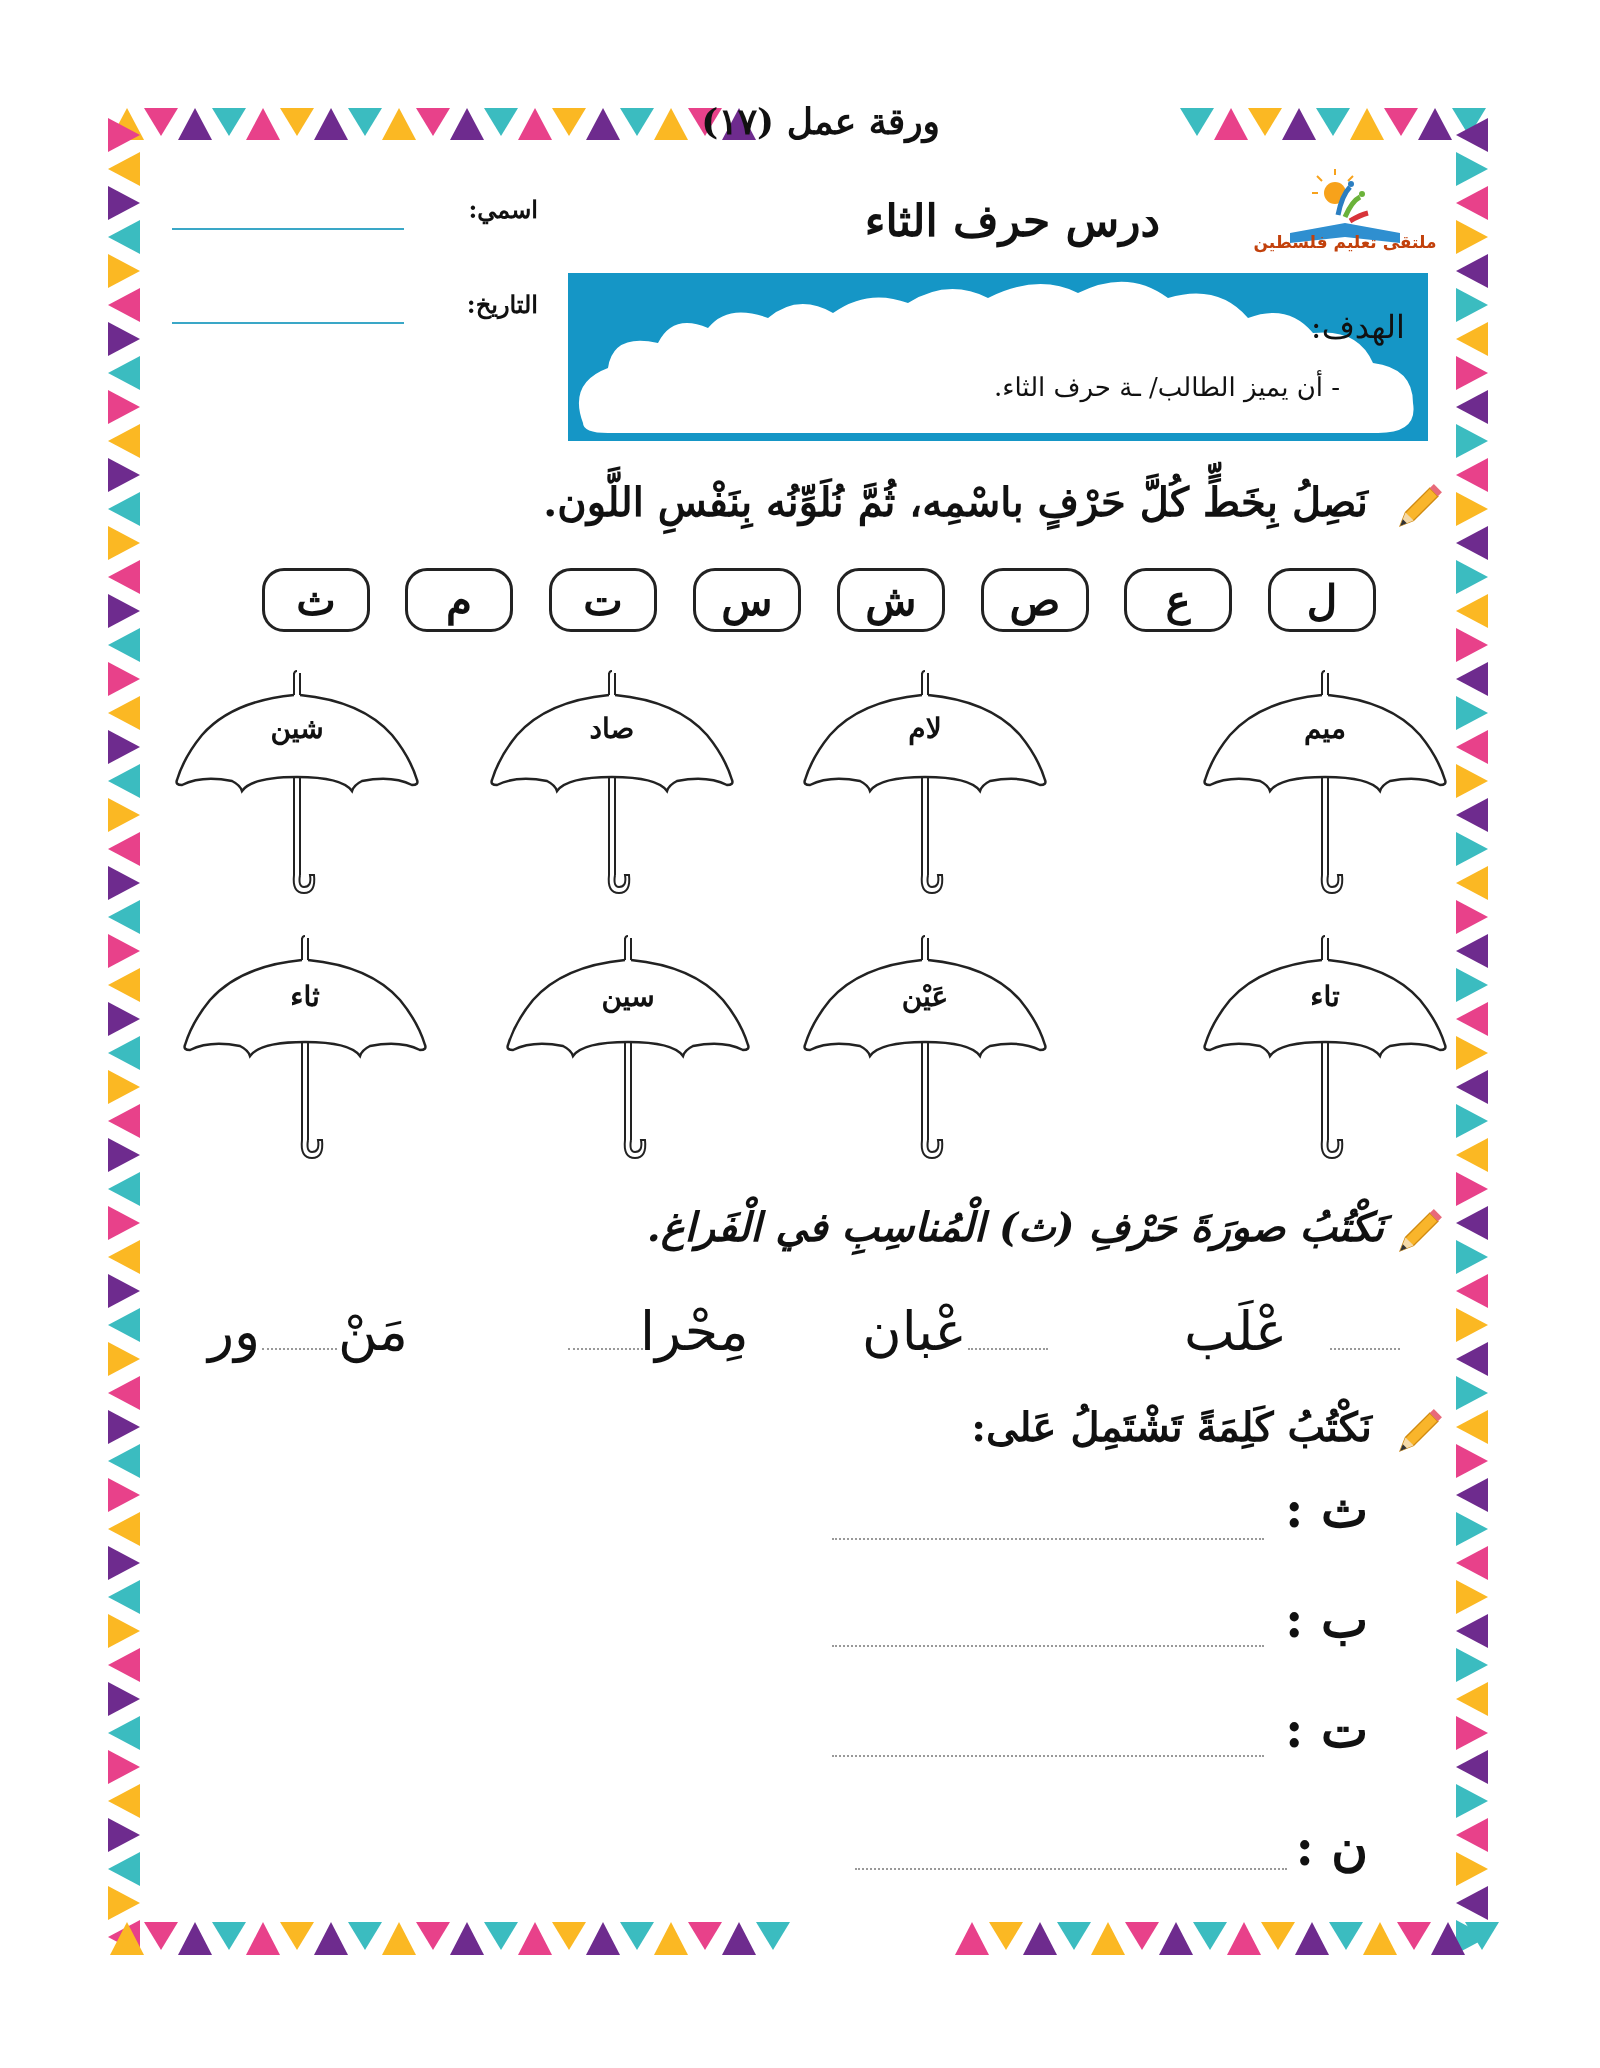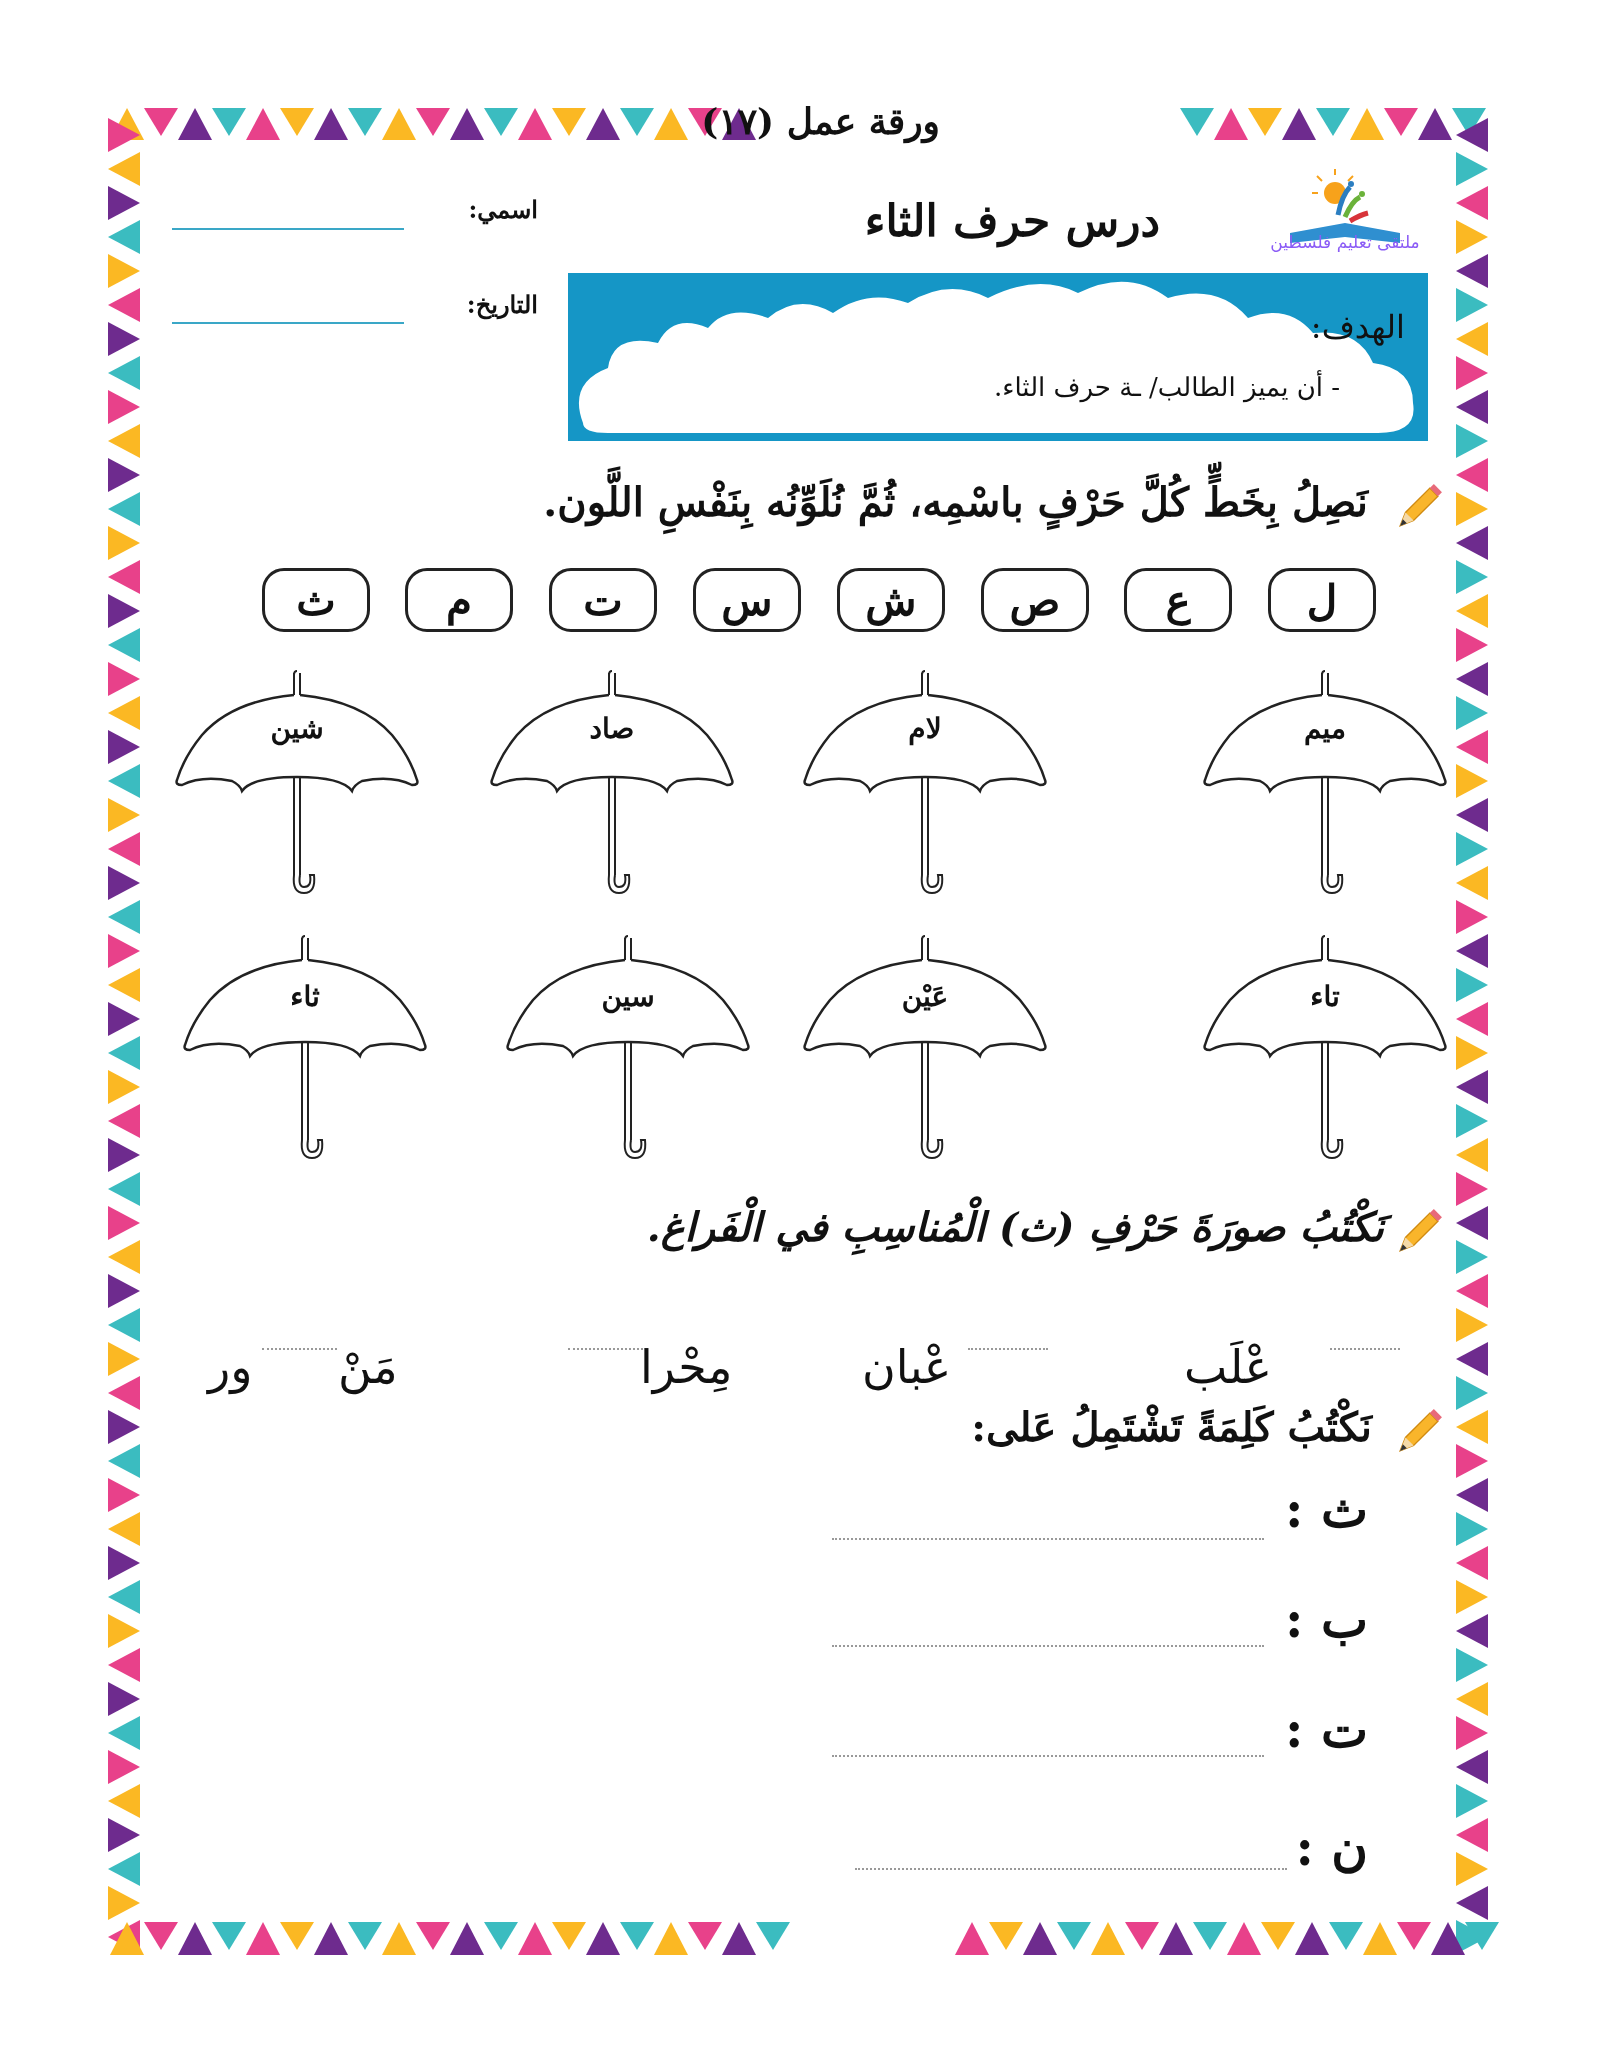--- a/index.html
+++ b/index.html
@@ -11,42 +11,42 @@
 
   
   .title { right:660px; top:100px; font-size:36px; font-weight:bold; white-space:nowrap; }
   .subtitle { right:440px; top:195px; font-size:44px; font-weight:bold; white-space:nowrap; }
   .field-label { font-size:24px; font-weight:bold; white-space:nowrap; }
   .field-line { height:2px; background:#3aa7c7; }
 
   
   .logo { left:1250px; top:165px; width:190px; height:95px; }
   .logo-text { left:1250px; top:232px; width:190px; text-align:center; font-family:"DejaVu Sans", sans-serif;
-               font-size:17px; font-weight:normal; color:#8b5cf6; letter-spacing:0; white-space:nowrap; }
+               font-size:17px; font-weight:bold; color:#c2410c; letter-spacing:0; white-space:nowrap; }
 
   
   .goal-box { left:568px; top:273px; width:860px; height:168px; background:#1596c6; overflow:hidden; }
   .goal-title { right:195px; top:308px; font-size:32px; font-weight:normal; }
   .goal-text { right:260px; top:372px; font-size:26px; white-space:nowrap; }
 
   
   .instr { font-size:40px; font-weight:bold; white-space:nowrap; }
   .pencil { width:54px; height:54px; }
 
   
   .letter-box { top:568px; width:108px; height:64px; border:3px solid #222; border-radius:22px;
                 display:flex; align-items:center; justify-content:center; font-size:42px; font-weight:bold;
                 box-sizing:border-box; background:#fff; }
 
   
   .umbrella { width:250px; height:230px; }
   .umbrella-label { width:250px; text-align:center; font-size:28px; font-weight:bold; }
 
   
-  .word { font-size:46px; white-space:nowrap;margin-top:40px; }
+  .word { font-size:54px; white-space:nowrap; }
   .dotline { border-bottom:2px dotted #999; height:0; }
 
   
   .letter-label { font-size:50px; font-weight:bold; white-space:nowrap; }
 </style>
 </head>
 <body>
 
 <svg class="border-svg" viewBox="0 0 1600 2068" id="border">
     <polygon points="110,140 127,108 144,140" fill="#fbb823"></polygon>

